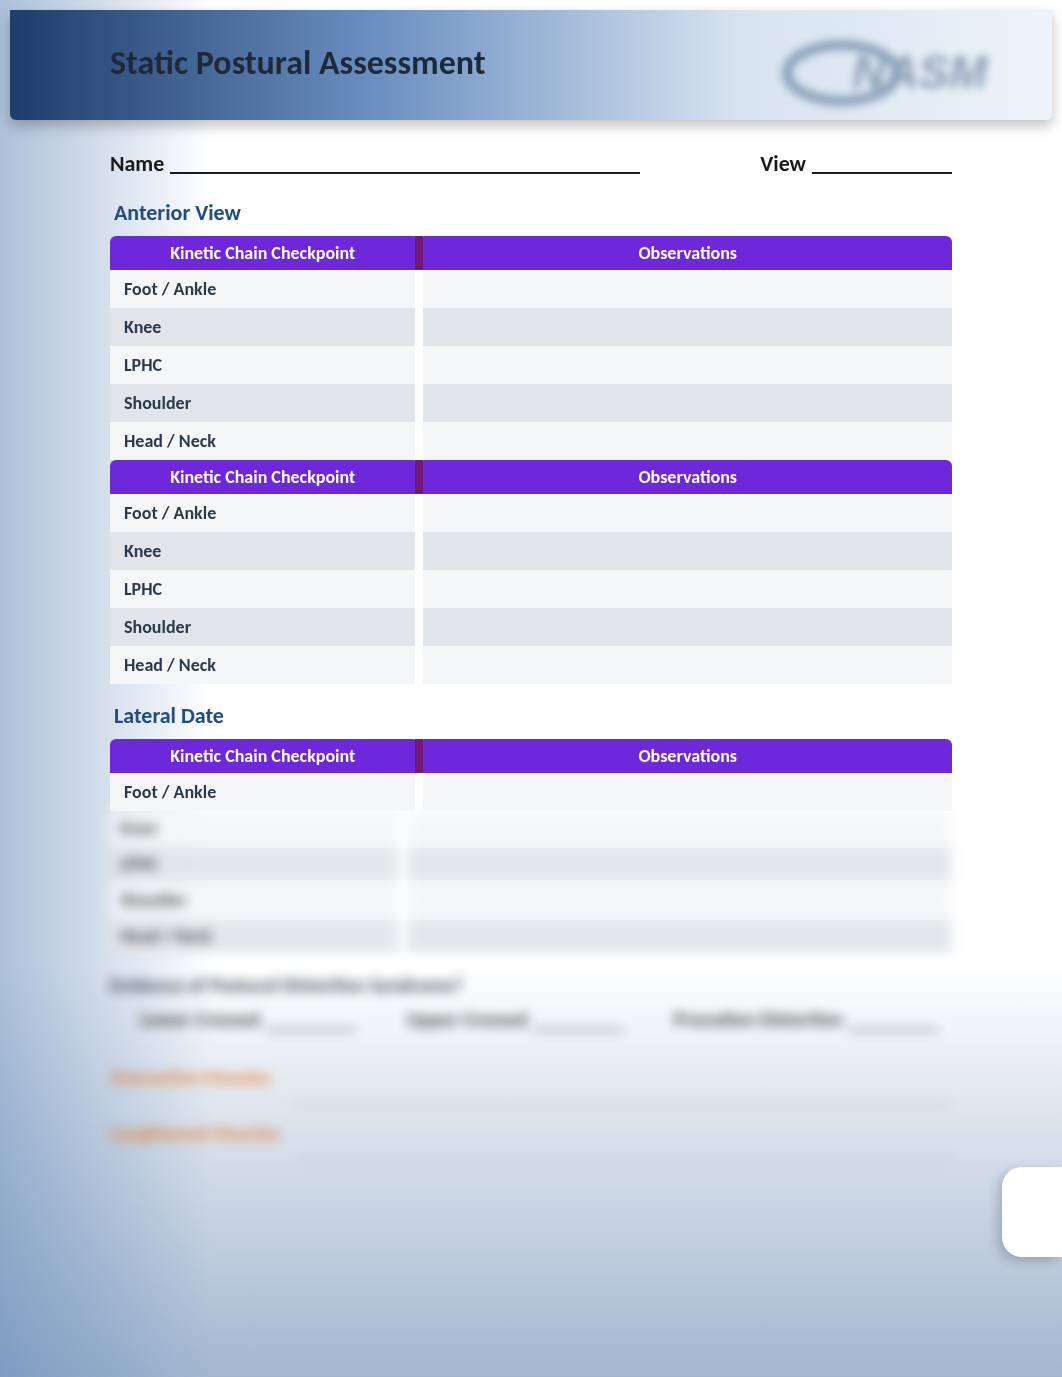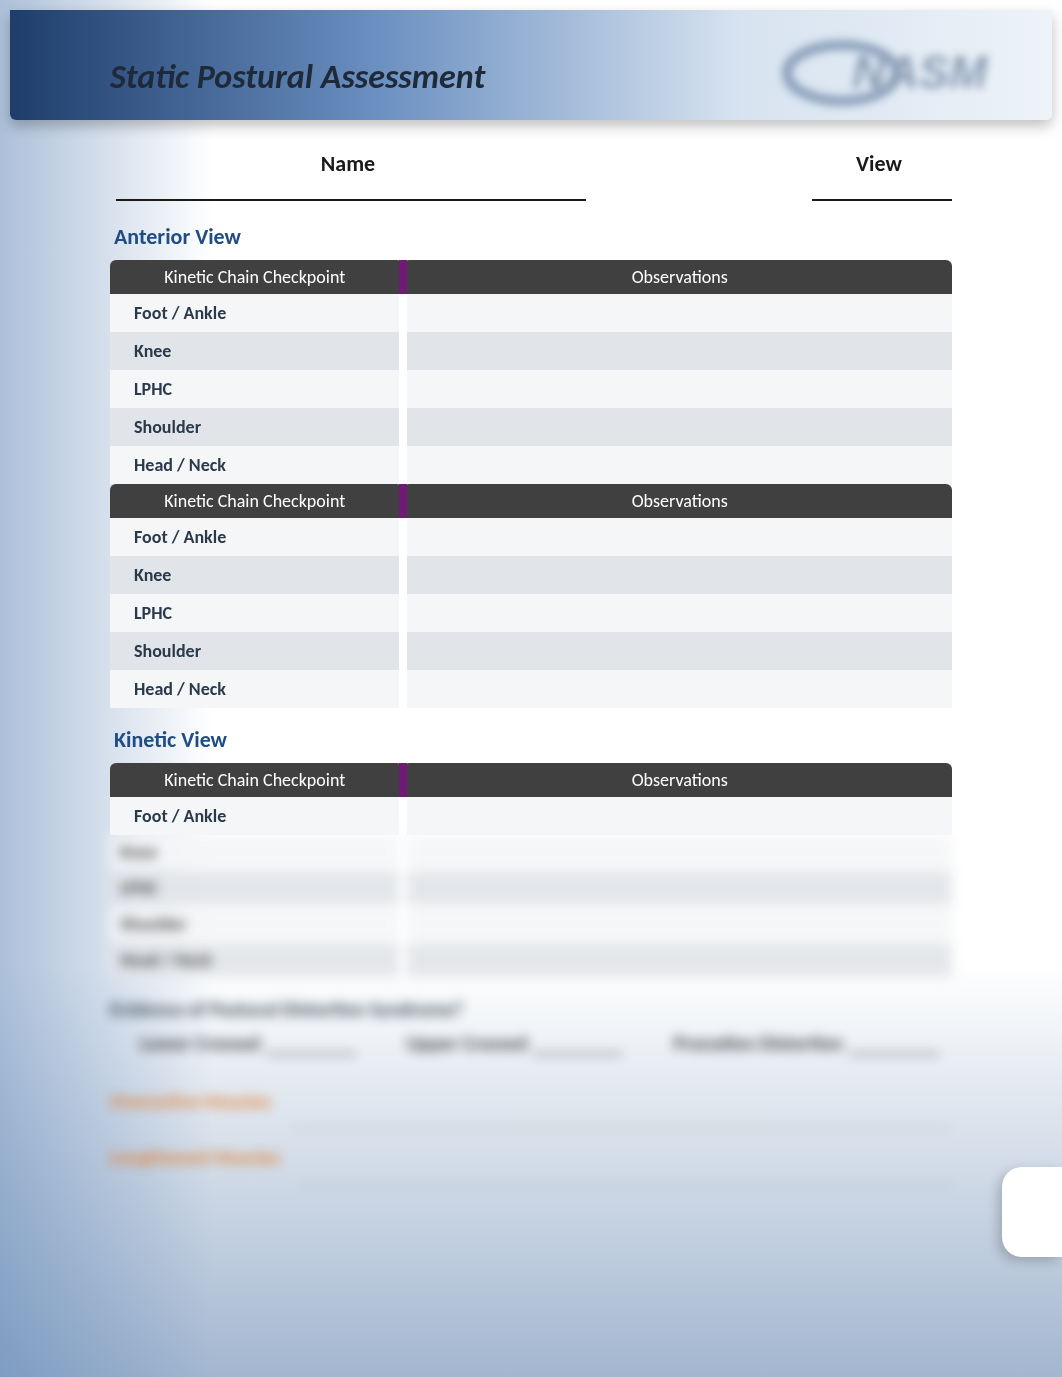--- a/index.html
+++ b/index.html
@@ -16,24 +16,23 @@
   .header{
     position:relative;
     height:110px;
     background:linear-gradient(90deg,#1e3d6b 0%, #6a8fc0 35%, #d7e3f0 70%, #edf3f9 100%);
     box-shadow:0 6px 14px rgba(0,0,0,0.25);
     border-radius:0 0 6px 6px;
     margin:10px 10px 0 10px;
   }
   .title{
     position:absolute;
-    left:100px;top:46px;
+    left:100px;top:32px;
     font-size:34px;
     font-weight:bold;
-    font-style:italic;
     color:#1e2a3a;
   }
   .logo{
     position:absolute;
     right:40px;top:18px;
     width:230px;height:80px;
     opacity:0.5;
     filter:blur(4px);
   }
   .logo svg{width:100%;height:100%;}
@@ -42,55 +41,55 @@
     margin:30px 110px 0 110px;
   }
   .fields-row{
     display:flex;
     justify-content:space-between;
     font-size:22px;
     font-weight:bold;
     color:#1a1a1a;
     margin-bottom:22px;
   }
-  .field{display:flex;align-items:center;flex-direction:column;}
+  .field{display:flex;align-items:flex-start;}
   .field-label{white-space:nowrap;}
   .field .line{
     border-bottom:2px solid #1a1a1a;
     height:22px;
     margin-left:6px;
   }
   .field.name .line{width:470px;}
   .field.date .line{width:140px;}
   .section-title{
     font-size:22px;
     font-weight:bold;
     color:#204d84;
     margin:18px 0 10px 4px;
   }
   table.assess{
     width:100%;
     border-collapse:collapse;
     table-layout:fixed;
   }
   table.assess th{
-    background:#404040;
+    background:#6d28d9;
     color:#fff;
-    font-weight:normal;
+    font-weight:bold;
     font-size:18px;
-    padding:6px 10px;
+    padding:6px 18px;
     border-radius:6px 6px 0 0;
   }
   table.assess th:first-child{width:32%;}
   table.assess th + th{border-left:8px solid #701a75;}
   table.assess td{
     font-size:18px;
     font-weight:bold;
     color:#2a3a4a;
-    padding:7px 24px;
+    padding:7px 14px;
     height:24px;
     margin-left:16px;
   }
   table.assess tr:nth-child(even) td{background:#e1e4e8;}
   table.assess tr:nth-child(odd) td{background:#f5f6f8;}
   table.assess td + td{border-left:8px solid #fff;}
   
   .blurred-zone{
     margin-top:0;
     filter:blur(6px);
@@ -212,21 +211,21 @@
           <td>Shoulder</td>
           <td></td>
         </tr>
       <tr>
           <td>Head / Neck</td>
           <td></td>
         </tr>
     </tbody>
   </table>
 
-  <div class="section-title">Kinetic View</div>
+  <div class="section-title">Lateral Date</div>
   <table class="assess">
     <thead>
         <tr>
       <th>Kinetic Chain Checkpoint</th>
       <th>Observations</th>
     </tr>
       </thead>
     <tbody>
       <tr>
           <td>Foot / Ankle</td>

